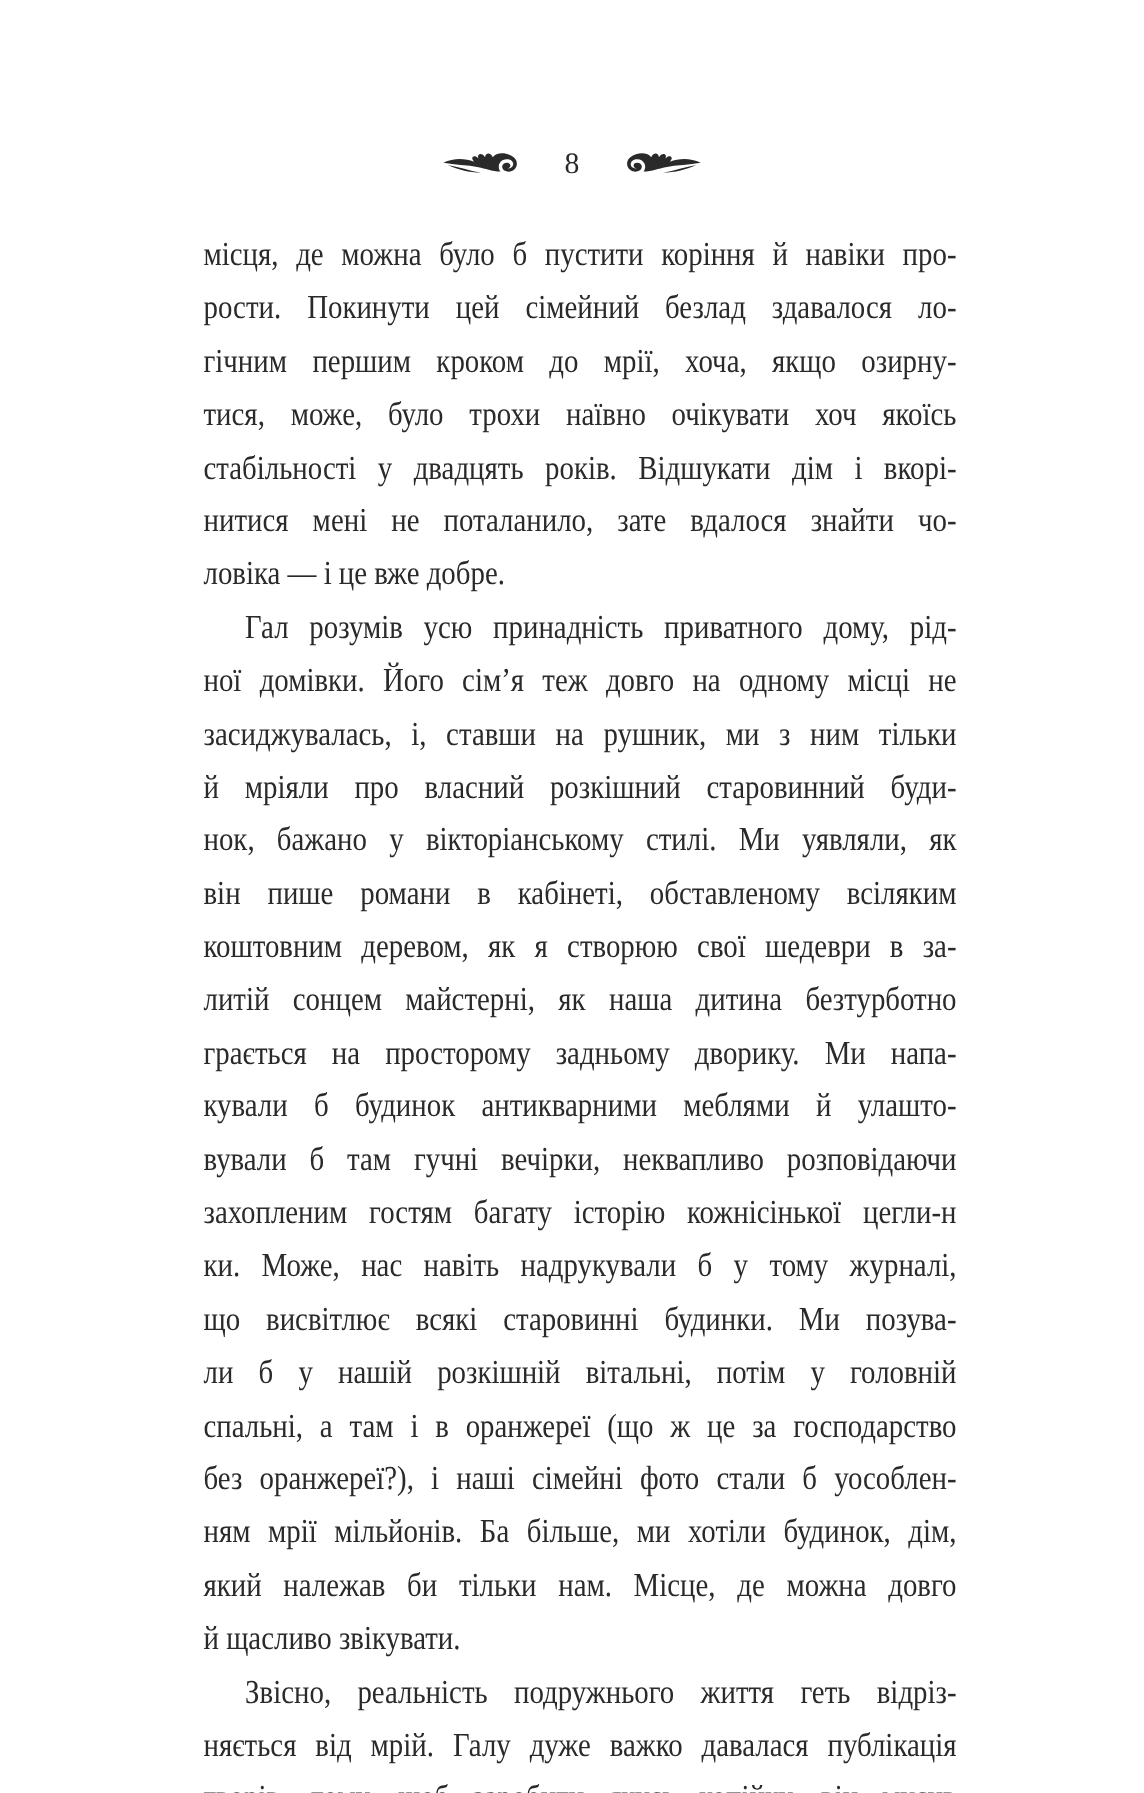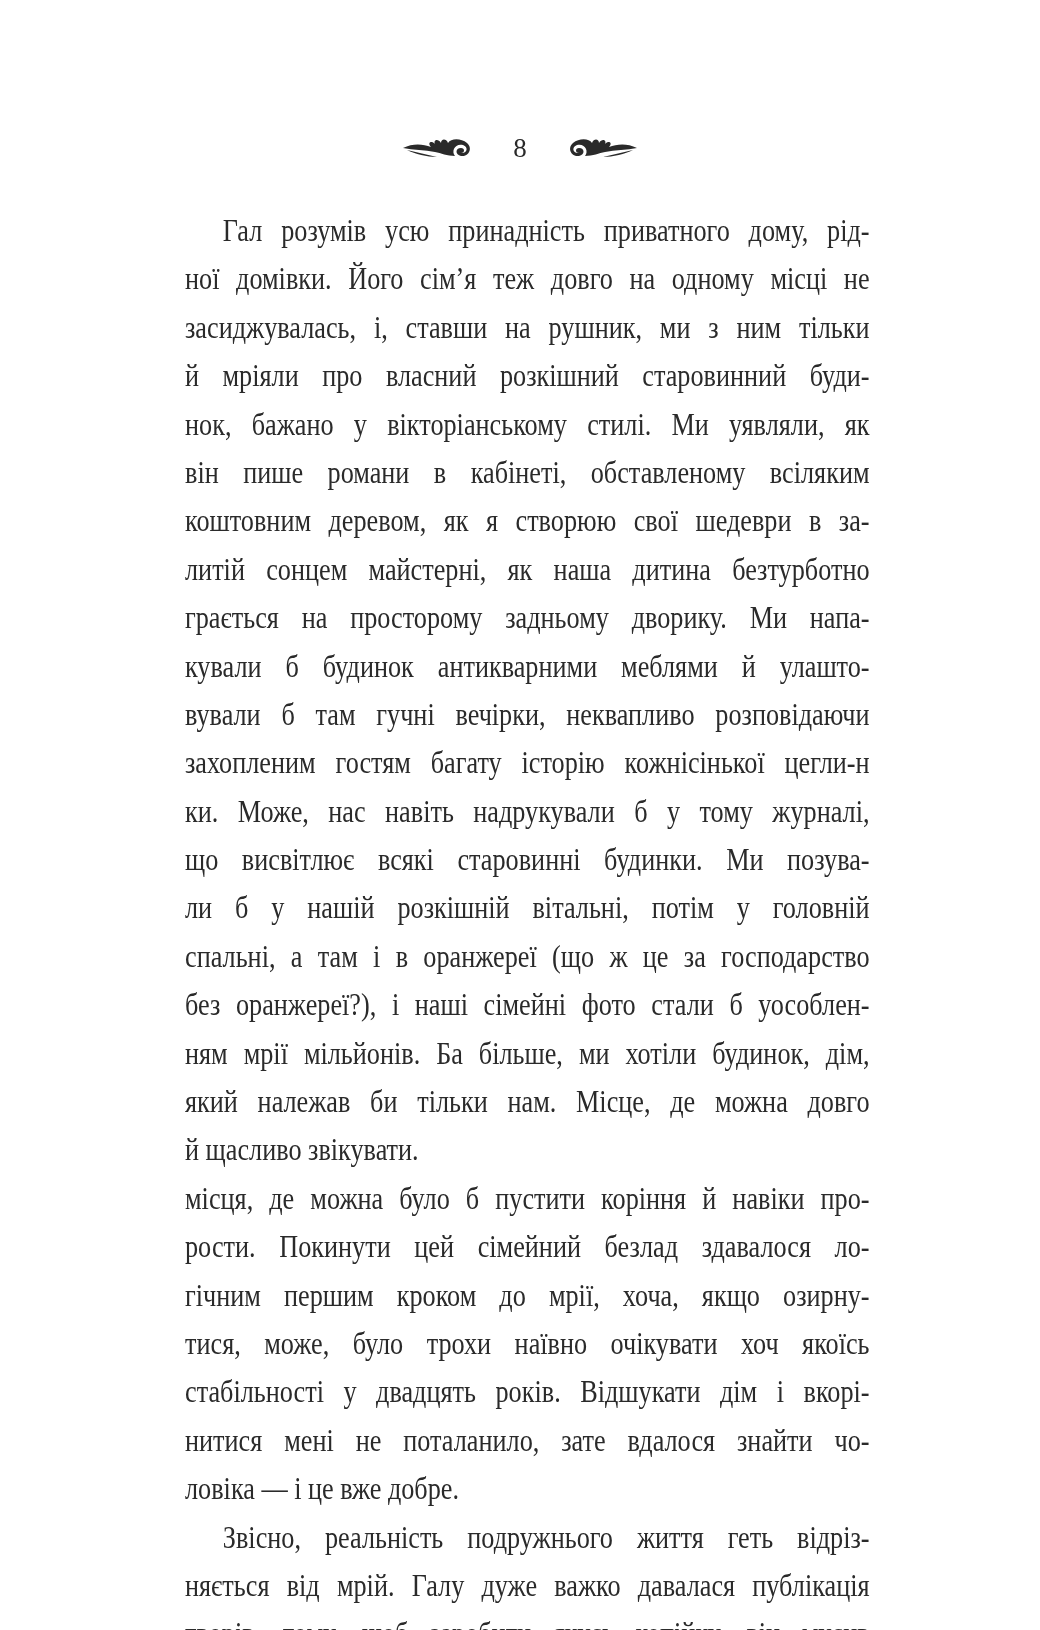--- a/index.html
+++ b/index.html
@@ -73,20 +73,29 @@
   </svg>
   <span class="page-number">8</span>
   <svg class="ornament" viewBox="0 0 90 26" style="transform: scaleX(-1);">
     <path d="M2 13 C 12 8, 22 9, 30 12 C 26 8, 30 5, 34 9 C 32 5, 37 3, 40 8 C 40 4, 45 3, 47 8 C 50 3, 60 3, 66 8 C 72 13, 68 22, 60 21 C 54 20, 54 13, 60 13 C 64 13, 64 18, 60 18 C 66 19, 68 12, 62 10 C 54 8, 50 16, 54 21 C 46 21, 40 18, 34 17 C 24 15, 12 15, 2 13 Z" fill="#2a2a2a"></path>
     <path d="M6 15 C 16 17, 26 20, 36 22 C 26 22, 14 19, 6 15 Z" fill="#2a2a2a"></path>
   </svg>
 </div>
 
 <div class="text-block">
   <div>
+    <span class="line">місця, де можна було б пустити коріння й навіки про-</span>
+    <span class="line">рости. Покинути цей сімейний безлад здавалося ло-</span>
+    <span class="line">гічним першим кроком до мрії, хоча, якщо озирну-</span>
+    <span class="line">тися, може, було трохи наївно очікувати хоч якоїсь</span>
+    <span class="line">стабільності у двадцять років. Відшукати дім і вкорі-</span>
+    <span class="line">нитися мені не поталанило, зате вдалося знайти чо-</span>
+    <span class="line last">ловіка — і це вже добре.</span>
+  </div>
+  <div>
     <span class="line indent">Гал розумів усю принадність приватного дому, рід-</span>
     <span class="line">ної домівки. Його сім’я теж довго на одному місці не</span>
     <span class="line">засиджувалась, і, ставши на рушник, ми з ним тільки</span>
     <span class="line">й мріяли про власний розкішний старовинний буди-</span>
     <span class="line">нок, бажано у вікторіанському стилі. Ми уявляли, як</span>
     <span class="line">він пише романи в кабінеті, обставленому всіляким</span>
     <span class="line">коштовним деревом, як я створюю свої шедеври в за-</span>
     <span class="line">литій сонцем майстерні, як наша дитина безтурботно</span>
     <span class="line">грається на просторому задньому дворику. Ми напа-</span>
     <span class="line">кували б будинок антикварними меблями й улашто-</span>
@@ -95,27 +104,18 @@
     <span class="line">ки. Може, нас навіть надрукували б у тому журналі,</span>
     <span class="line">що висвітлює всякі старовинні будинки. Ми позува-</span>
     <span class="line">ли б у нашій розкішній вітальні, потім у головній</span>
     <span class="line">спальні, а там і в оранжереї (що ж це за господарство</span>
     <span class="line">без оранжереї?), і наші сімейні фото стали б уособлен-</span>
     <span class="line">ням мрії мільйонів. Ба більше, ми хотіли будинок, дім,</span>
     <span class="line">який належав би тільки нам. Місце, де можна довго</span>
     <span class="line last">й щасливо звікувати.</span>
   </div>
   <div>
-    <span class="line">місця, де можна було б пустити коріння й навіки про-</span>
-    <span class="line">рости. Покинути цей сімейний безлад здавалося ло-</span>
-    <span class="line">гічним першим кроком до мрії, хоча, якщо озирну-</span>
-    <span class="line">тися, може, було трохи наївно очікувати хоч якоїсь</span>
-    <span class="line">стабільності у двадцять років. Відшукати дім і вкорі-</span>
-    <span class="line">нитися мені не поталанило, зате вдалося знайти чо-</span>
-    <span class="line last">ловіка — і це вже добре.</span>
-  </div>
-  <div>
     <span class="line indent">Звісно, реальність подружнього життя геть відріз-</span>
     <span class="line">няється від мрій. Галу дуже важко давалася публікація</span>
     <span class="line">творів, тому, щоб заробити якусь копійку, він мусив</span>
 
   </div>
 </div>
 
 </body></html>

